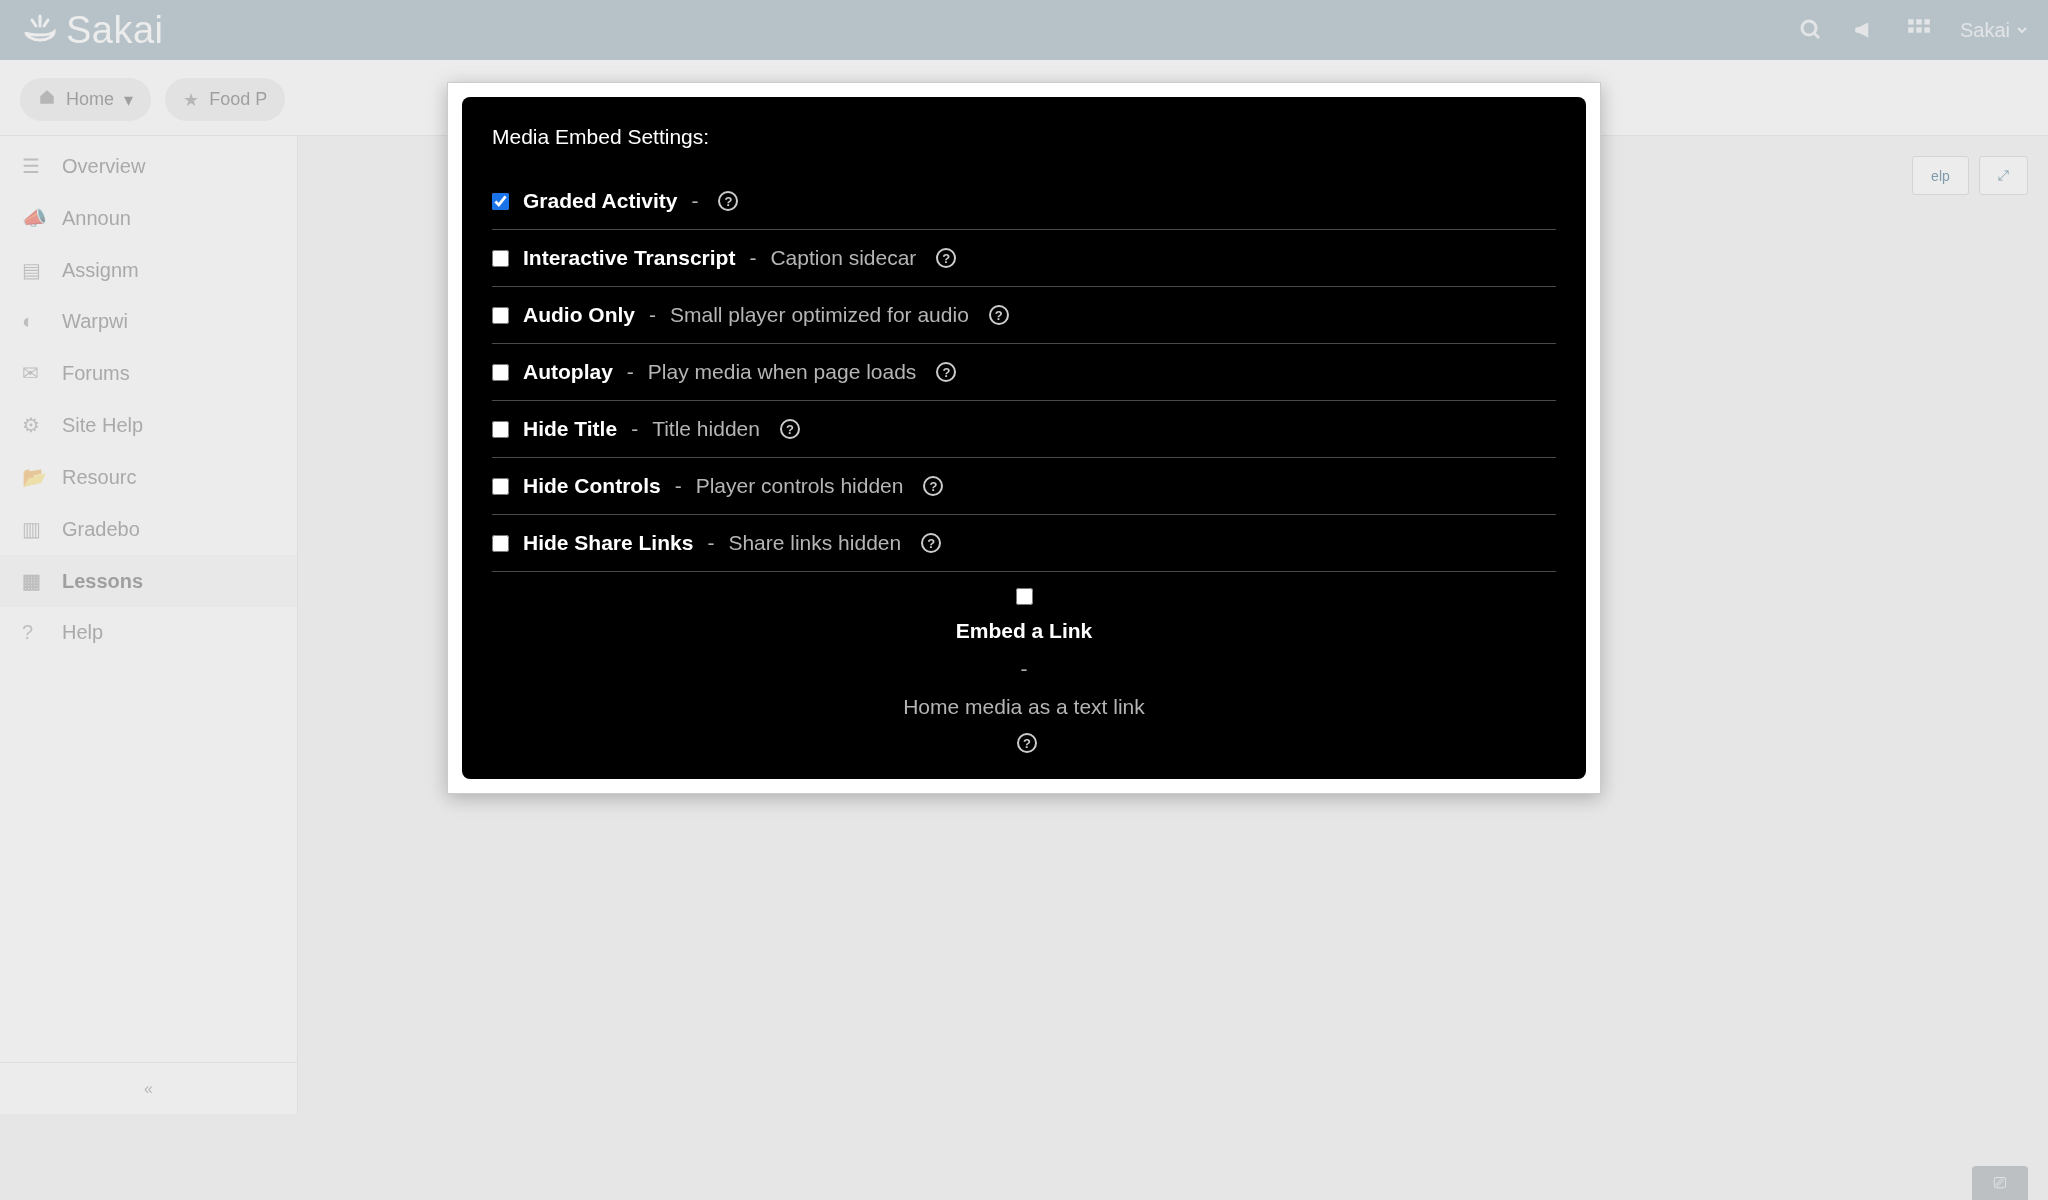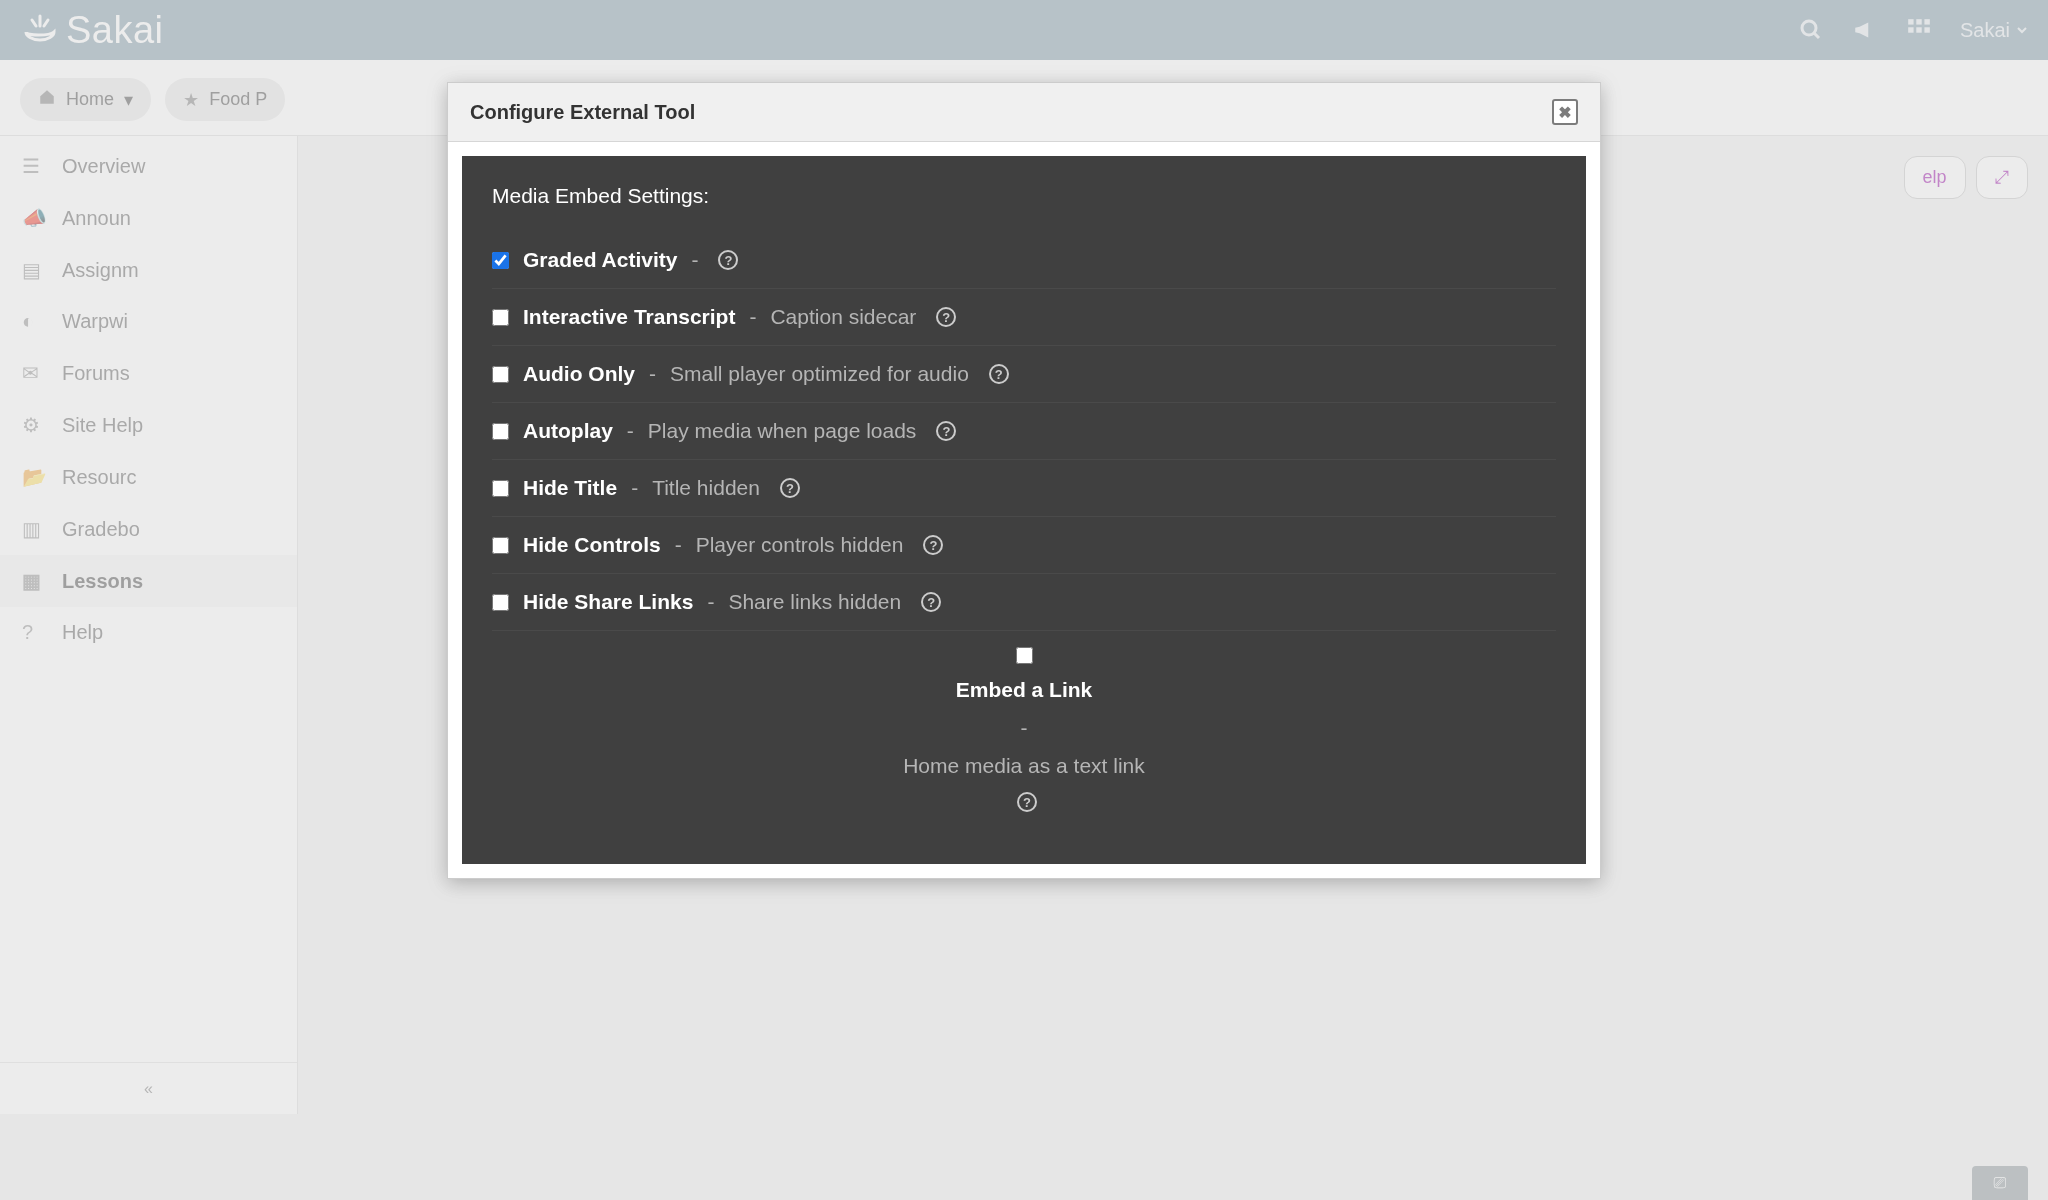--- a/index.html
+++ b/index.html
@@ -22,34 +22,34 @@
   
   .main { display:flex; height: calc(100% - 62px - 160px); }
   .sidebar { width: 298px; background:#fff; border-right:1px solid #ddd; padding-top:4px; position:relative; }
   .side-item { display:flex; align-items:center; gap:18px; padding: 14px 22px; color:#6b6b6b; font-size:20px; cursor:pointer; }
   .side-item.active { font-weight:700; color:#555; background:#f5f5f5; }
   .side-item .side-icon { width:22px; color:#9a9a9a; display:inline-flex; }
   .collapse-btn { position:absolute; bottom:0; left:0; right:0; border-top:1px solid #e3e3e3; height:52px; display:flex; align-items:center; justify-content:center; color:#888; cursor:pointer;}
   
   .content { flex:1; padding: 20px; }
   .tool-buttons { display:flex; gap:10px; justify-content:flex-end; }
-  .tool-btn { border:1px solid #c9c9c9; background:#fff; color:#a21caf; padding:10px 18px; font-size:18px; border-radius:13px; cursor:pointer; }
+  .tool-btn { border:1px solid #c9c9c9; background:#fff; color:#0c4a6e; padding:10px 18px; font-size:14px; border-radius:3px; cursor:pointer; }
   
   .footer-chip { position:fixed; bottom:0; right:20px; width:56px; height:34px; background:#949da2; border-radius:4px 4px 0 0; display:flex; align-items:center; justify-content:center; color:#fff; }
   
   
   .scrim { position:fixed; inset:0; background:rgba(220,220,220,0.55); }
   
   
   .modal { position:fixed; top:82px; left:50%; transform:translateX(-50%); width:1154px; background:#fff; border:1px solid #ccc; box-shadow:0 4px 18px rgba(0,0,0,0.25); }
   .modal-header { background:#f0f0f0; border-bottom:1px solid #d6d6d6; padding:16px 22px; display:flex; align-items:center; }
   .modal-title { font-weight:700; font-size:20px; color:#333; }
   .modal-close { margin-left:auto; width:26px; height:26px; border:2px solid #7c7c7c; border-radius:3px; display:flex; align-items:center; justify-content:center; cursor:pointer; color:#7c7c7c; font-weight:700; background:#fff;}
   .modal-body { padding:14px; }
-  .dark-panel { background:#404040; color:#eee; padding:28px 30px 36px 30px; }
+  .dark-panel { background:#000000; color:#eee; padding:28px 30px 10px 30px;border-radius:8px; }
   .panel-heading { font-size:21px; color:#fff; margin-bottom:24px; font-weight:400;}
   .opt-row { display:flex; align-items:center; gap:14px; padding:16px 0; border-bottom:1px solid #4a4a4a; font-size:21px; }
   .opt-row:last-child { border-bottom:none;flex-direction:column; }
   .opt-row input[type=checkbox] { width:17px; height:17px; accent-color:#1a73e8; cursor:pointer; }
   .opt-label { color:#fff; font-weight:600; }
   .opt-sep { color:#b5b5b5; }
   .opt-desc { color:#b5b5b5; font-weight:400; }
   .help-icon { width:20px; height:20px; border:2px solid #ccc; border-radius:50%; display:inline-flex; align-items:center; justify-content:center; font-size:13px; color:#ccc; font-weight:700; margin-left:6px; cursor:pointer;}
 </style>
 </head>
@@ -161,26 +161,20 @@
   </div>
 </div>
 
 <div class="footer-chip">
     <span>⎚</span>
   </div>
 
 <div class="scrim"></div>
 
 <div class="modal">
-  <div class="modal-header">
-    <div class="modal-title">Configure External Tool</div>
-    <div class="modal-close">
-        <span>✖</span>
-      </div>
-  </div>
   <div class="modal-body">
     <div class="dark-panel">
       <div class="panel-heading">Media Embed Settings:</div>
       <div id="options-container">
           <div class="opt-row">
             <input type="checkbox" checked="" style="">
             <span class="opt-label">Graded Activity</span>
             <span class="opt-sep"> - </span>
             <span class="help-icon">?</span>
           </div>

